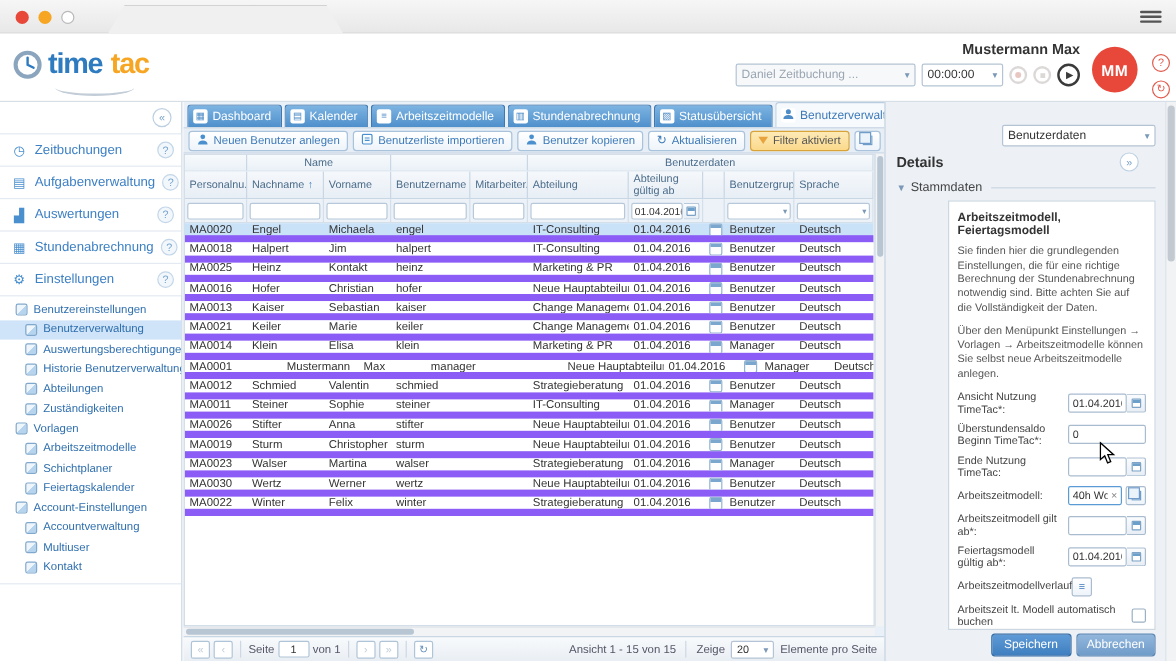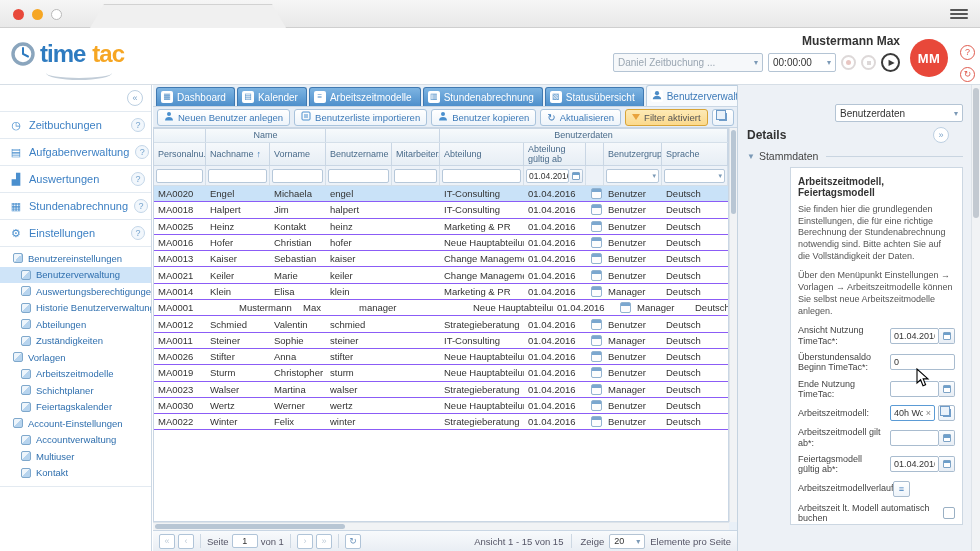--- a/index.html
+++ b/index.html
@@ -109,21 +109,21 @@
   .sort-arr { color:#3d7ab8; margin-left:3px; font-size:9px; }
   .g-filter-row { height:20px; background:#edf2f8; border-bottom:1px solid #d4dfe9; }
   .g-filter-cell { flex:none; border-right:1px solid #d4dfe9; padding:2px 2px; display:flex; align-items:center; gap:1px; overflow:hidden; }
   .f-input { flex:1; min-width:0; height:14px; border:1px solid #b6c8da; border-radius:2px; background:#fff;
     font-size:8.5px; padding:0 2px; display:flex; align-items:center; color:#333; overflow:hidden; white-space:nowrap; }
   .f-arr { color:#7b99b6; font-size:7px; margin-left:auto; }
   .f-cal { width:13px; height:14px; flex:none; border:1px solid #b6c8da; border-left:none; border-radius:0 2px 2px 0;
     background:linear-gradient(#fafcfe,#e8eef5); display:flex; align-items:center; justify-content:center; }
   .cal-glyph { width:8px; height:8px; border:1px solid #7da3c6; border-radius:1px;
     background:linear-gradient(#6d9fcb 0 2.5px,#fff 2.5px); }
-  .g-row { height:16.3px; border-bottom:1px solid #8b5cf6; font-size:9.5px; color:#333; cursor:pointer; background:#fff; }
+  .g-row { height:16.3px; border-bottom:6px solid #8b5cf6; font-size:9.5px; color:#333; cursor:pointer; background:#fff; }
   .g-row.selected { background:#c9e2f8; }
   .g-cell { flex:none; padding:0 2px 0 4px; display:flex; align-items:center; overflow:hidden; white-space:nowrap; }
   .row-cal { width:11px; height:11px; margin:auto; border:1px solid #93b3d0; border-radius:2px;
     background:linear-gradient(#7ba7cf 0 3px,#fdfdfd 3px); flex:none; }
   .flexcell { flex:1 !important; width:auto !important; }
 
   .v-scroll { position:absolute; top:43px; right:0; width:8px; bottom:29px; background:#f1f3f5; border-left:1px solid #dde3e9; }
   .v-thumb { position:absolute; top:2px; left:1px; width:5px; height:84px; background:#b8c6d4; border-radius:3px; }
   .h-scroll { position:absolute; bottom:21px; left:0; right:8px; height:8px; background:#f1f3f5; border-top:1px solid #dde3e9; }
   .h-thumb { position:absolute; top:1px; left:2px; width:190px; height:5px; background:#b8c6d4; border-radius:3px; }
@@ -803,20 +803,24 @@
             <div class="fld-ctrl">
               <button class="mini-btn">≡</button>
             </div>
           </div>
           <div class="fld chk-row">
             <div class="fld-label">Arbeitszeit lt. Modell automatisch buchen</div>
             <span class="chk"></span>
           </div>
         </div>
     </div>
+    <div class="details-footer">
+      <button class="btn-primary">Speichern</button>
+      <button class="btn-secondary">Abbrechen</button>
+    </div>
     <div class="d-scroll">
         <div class="d-thumb"></div>
       </div>
   </aside>
 
   <svg class="cursor" width="14" height="19" viewBox="0 0 14 19">
     <path d="M1 1 L1 15 L4.6 11.8 L7 17.8 L9.6 16.7 L7.2 10.9 L12 10.9 Z" fill="#fff" stroke="#000" stroke-width="1.1"></path>
   </svg>
 </div>
 

